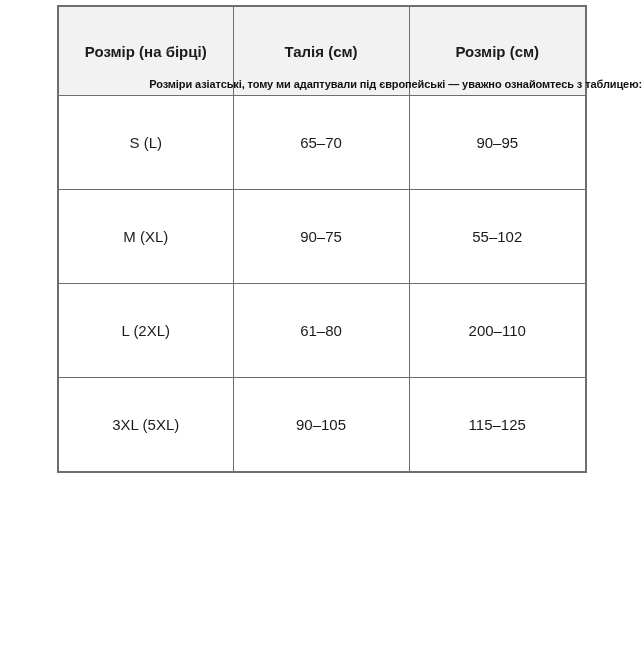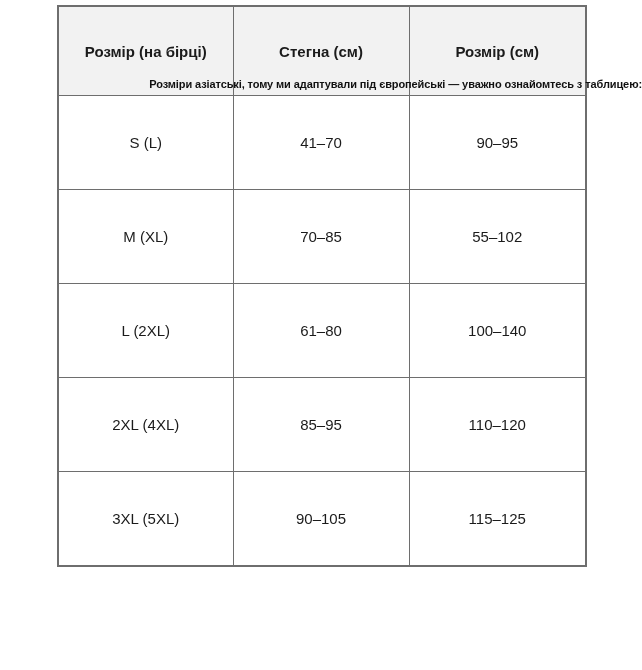--- a/index.html
+++ b/index.html
@@ -60,44 +60,39 @@
 
   <table class="size-table">
     <colgroup>
       <col style="width:175px">
       <col style="width:176px">
       <col style="width:177px">
     </colgroup>
     <thead>
       <tr>
         <th>Розмір (на бірці)</th>
-        <th>Стегна (см)</th>
+        <th>Талія (см)</th>
         <th>Розмір (см)</th>
       </tr>
     </thead>
     <tbody>
       <tr>
         <td>S (L)</td>
-        <td>41–70</td>
+        <td>65–70</td>
         <td>90–95</td>
       </tr>
       <tr>
         <td>M (XL)</td>
-        <td>70–85</td>
+        <td>90–75</td>
         <td>55–102</td>
       </tr>
       <tr>
         <td>L (2XL)</td>
         <td>61–80</td>
-        <td>100–140</td>
-      </tr>
-      <tr>
-        <td>2XL (4XL)</td>
-        <td>85–95</td>
-        <td>110–120</td>
+        <td>200–110</td>
       </tr>
       <tr>
         <td>3XL (5XL)</td>
         <td>90–105</td>
         <td>115–125</td>
       </tr>
     </tbody>
   </table>
 
   <div class="size-note">Розміри азіатські, тому ми адаптували під європейські — уважно ознайомтесь з таблицею:</div>

